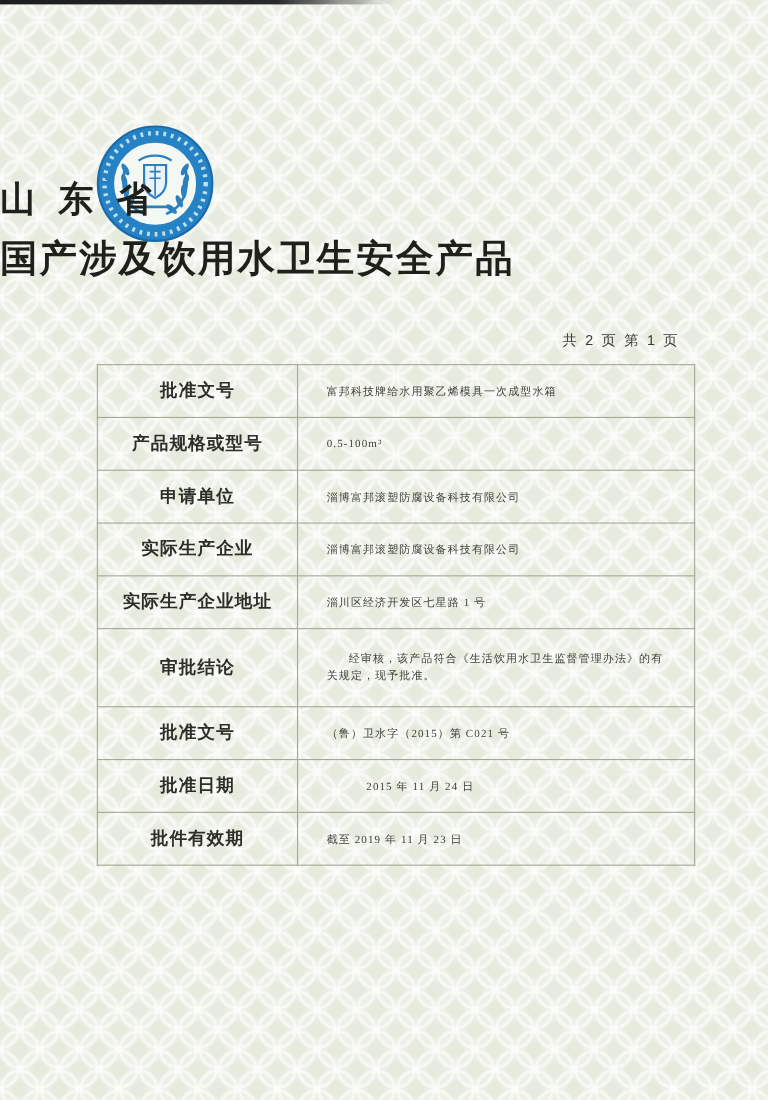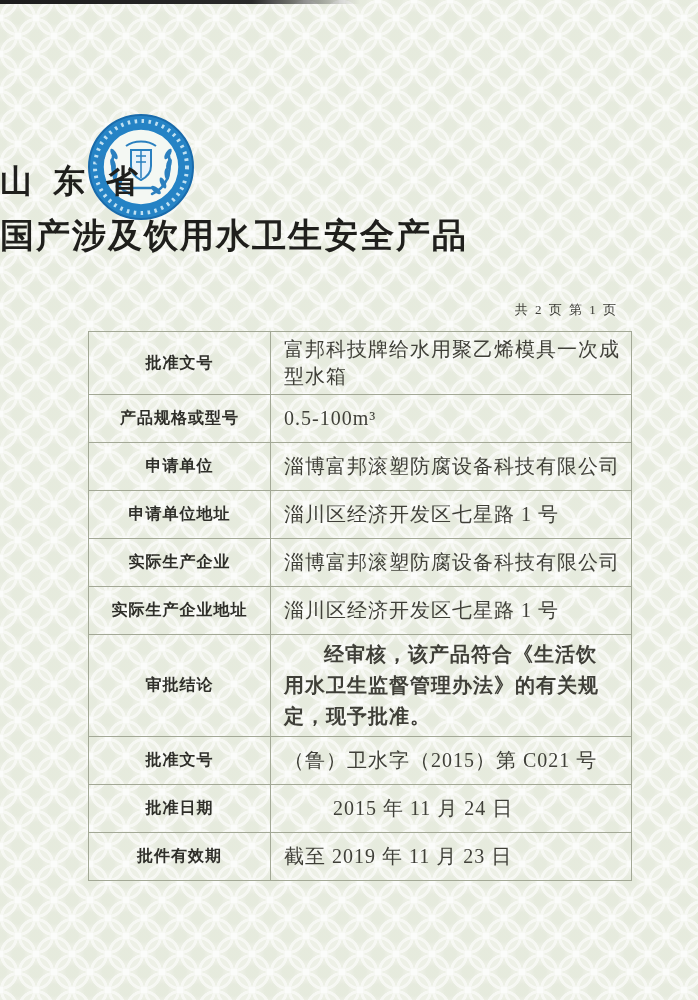--- a/index.html
+++ b/index.html
@@ -27,43 +27,43 @@
   .t-province{
     font-size:32px;font-weight:bold;letter-spacing:6px;
     margin-bottom:10px;
   }
   .t-main{
     font-size:34px;font-weight:bold;letter-spacing:2px;line-height:1.28;
   }
   .page-info{
     position:absolute;right:80px;top:301px;
     font-size:13px;color:#3c3c36;letter-spacing:2px;
-    font-family:Liberation Serif, serif;
+    font-family:Liberation Sans, sans-serif;
   }
   table.doc{
     position:absolute;left:88px;top:331px;width:544px;
     border-collapse:collapse;table-layout:fixed;
   }
   table.doc td{
     border:1px solid #a3a896;
     vertical-align:middle;
   }
   td.lbl{
     width:179px;text-align:center;
     font-weight:bold;font-size:16px;color:#2e2e29;
     letter-spacing:1px;height:45px;
   }
   td.val{
     font-family:"Liberation Serif",serif;
-    font-size:20px;color:#3f3f38;
-    padding:4px 10px 4px 13px;letter-spacing:1px;
+    font-size:10px;color:#3f3f38;
+    padding:4px 10px 4px 26px;letter-spacing:1px;
   }
   tr.tall td{height:62px;}
   td.val.conclusion{
-    text-indent:2em;line-height:1.55;padding-right:18px;font-weight:bold;
+    text-indent:2em;line-height:1.55;padding-right:18px;
   }
   td.val.indent-lg{padding-left:62px;}
 </style>
 </head>
 <body>
 
 <div class="page">
   <div class="scan-edge"></div>
 
   <div class="emblem">
@@ -113,24 +113,20 @@
       </tr>
       <tr>
         <td class="lbl">产品规格或型号</td>
         <td class="val">0.5-100m³</td>
       </tr>
       <tr>
         <td class="lbl">申请单位</td>
         <td class="val">淄博富邦滚塑防腐设备科技有限公司</td>
       </tr>
       <tr>
-        <td class="lbl">申请单位地址</td>
-        <td class="val">淄川区经济开发区七星路 1 号</td>
-      </tr>
-      <tr>
         <td class="lbl">实际生产企业</td>
         <td class="val">淄博富邦滚塑防腐设备科技有限公司</td>
       </tr>
       <tr>
         <td class="lbl">实际生产企业地址</td>
         <td class="val">淄川区经济开发区七星路 1 号</td>
       </tr>
       <tr class="tall">
         <td class="lbl">审批结论</td>
         <td class="val conclusion">经审核，该产品符合《生活饮用水卫生监督管理办法》的有关规定，现予批准。</td>

